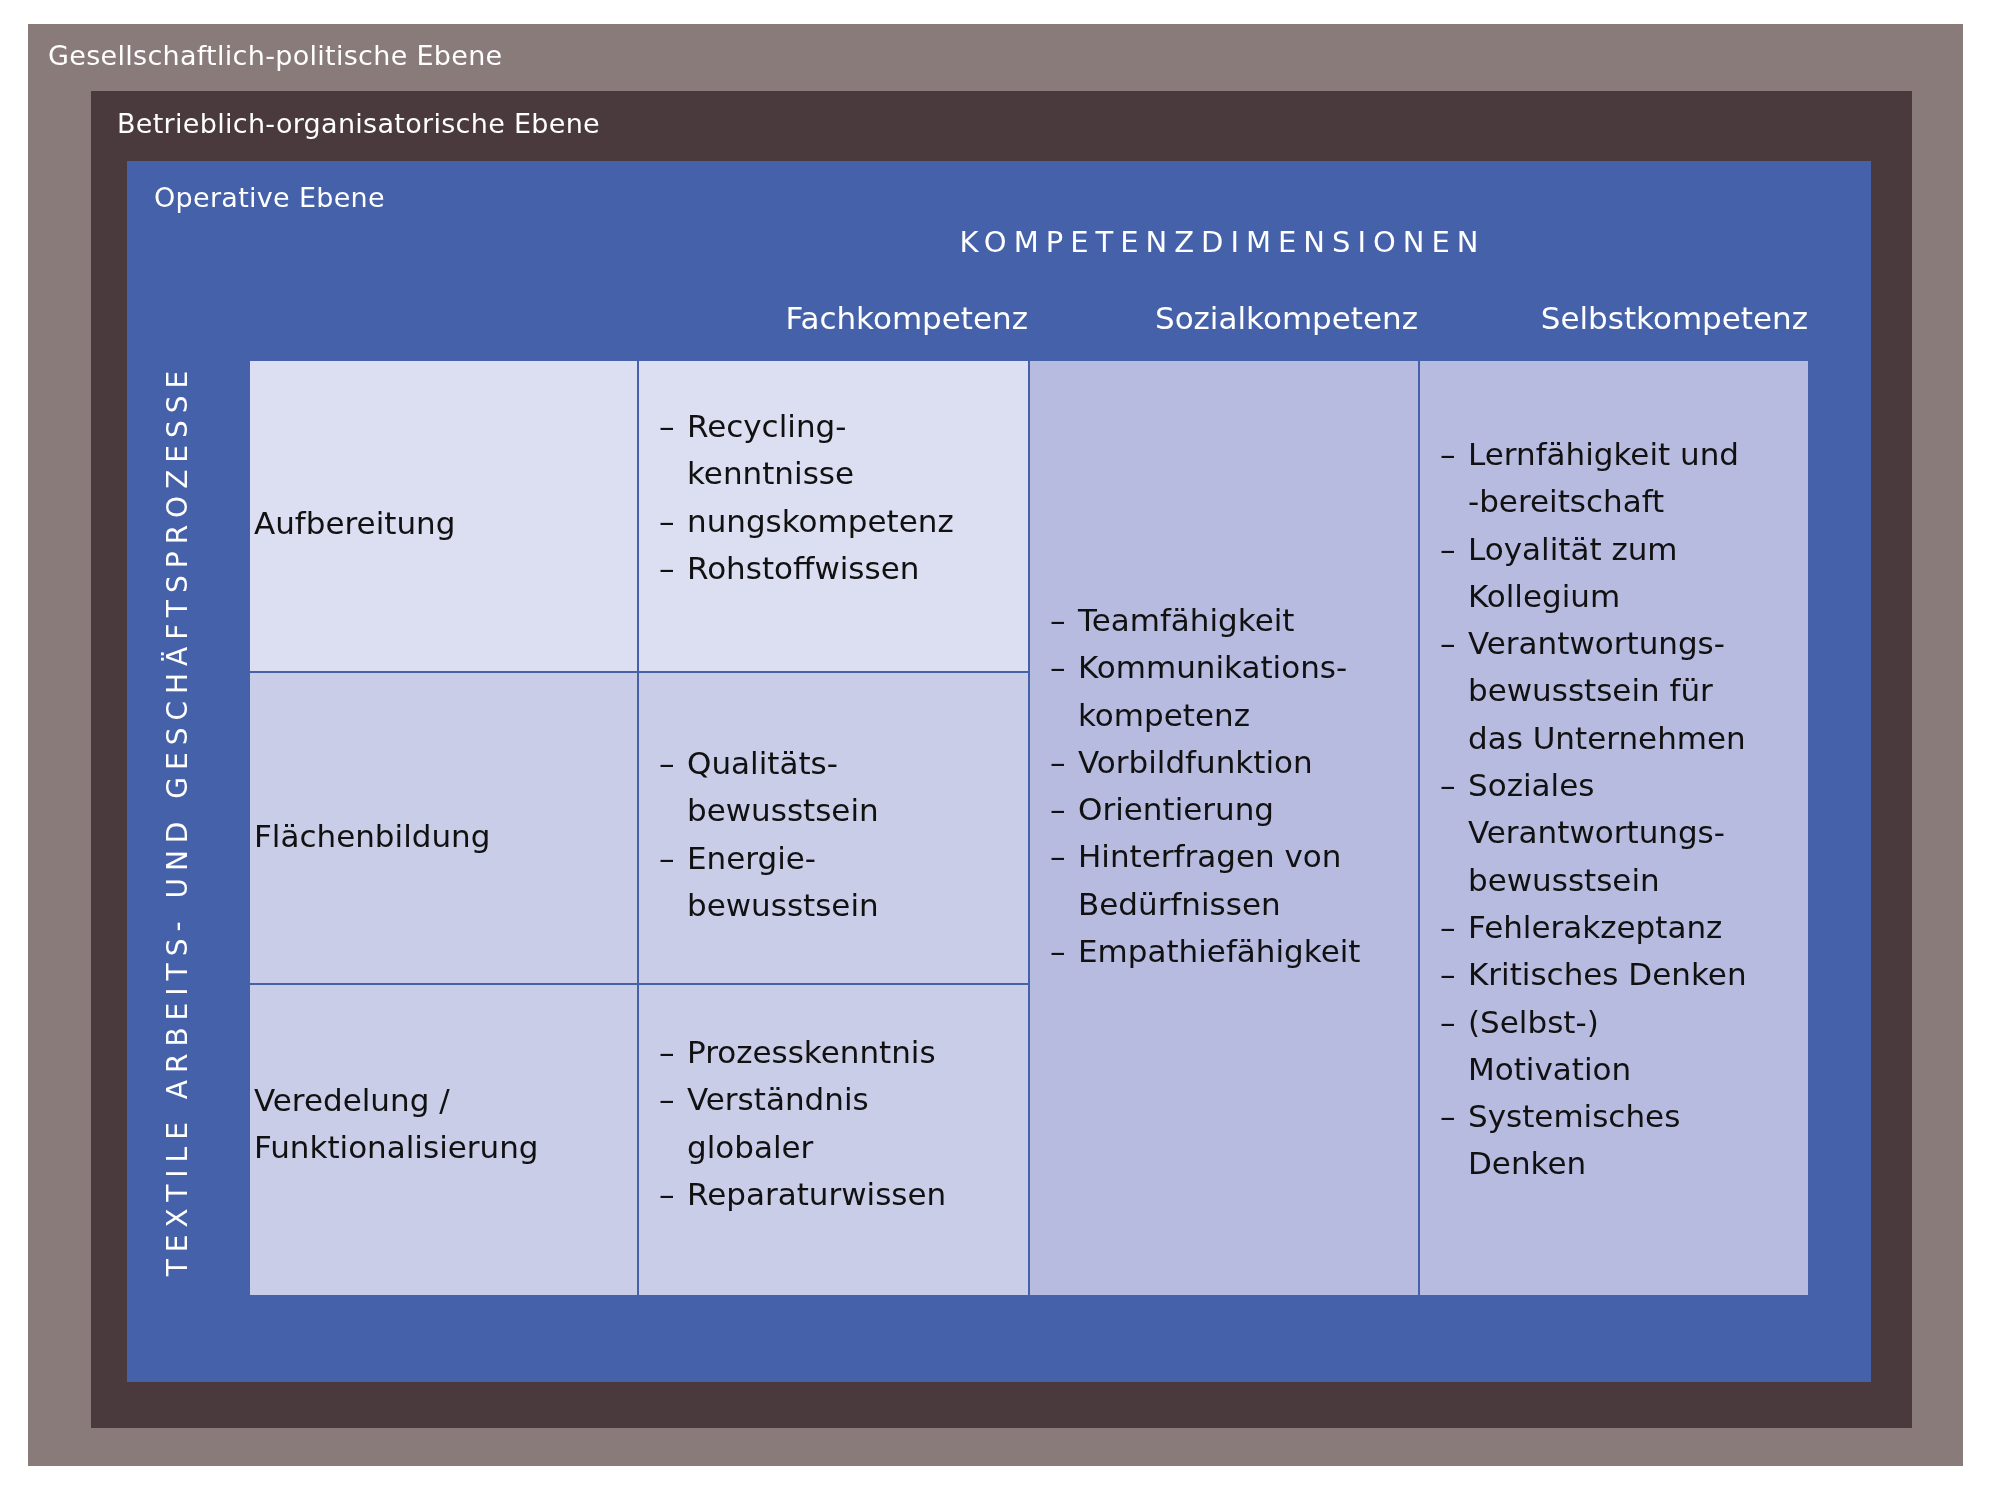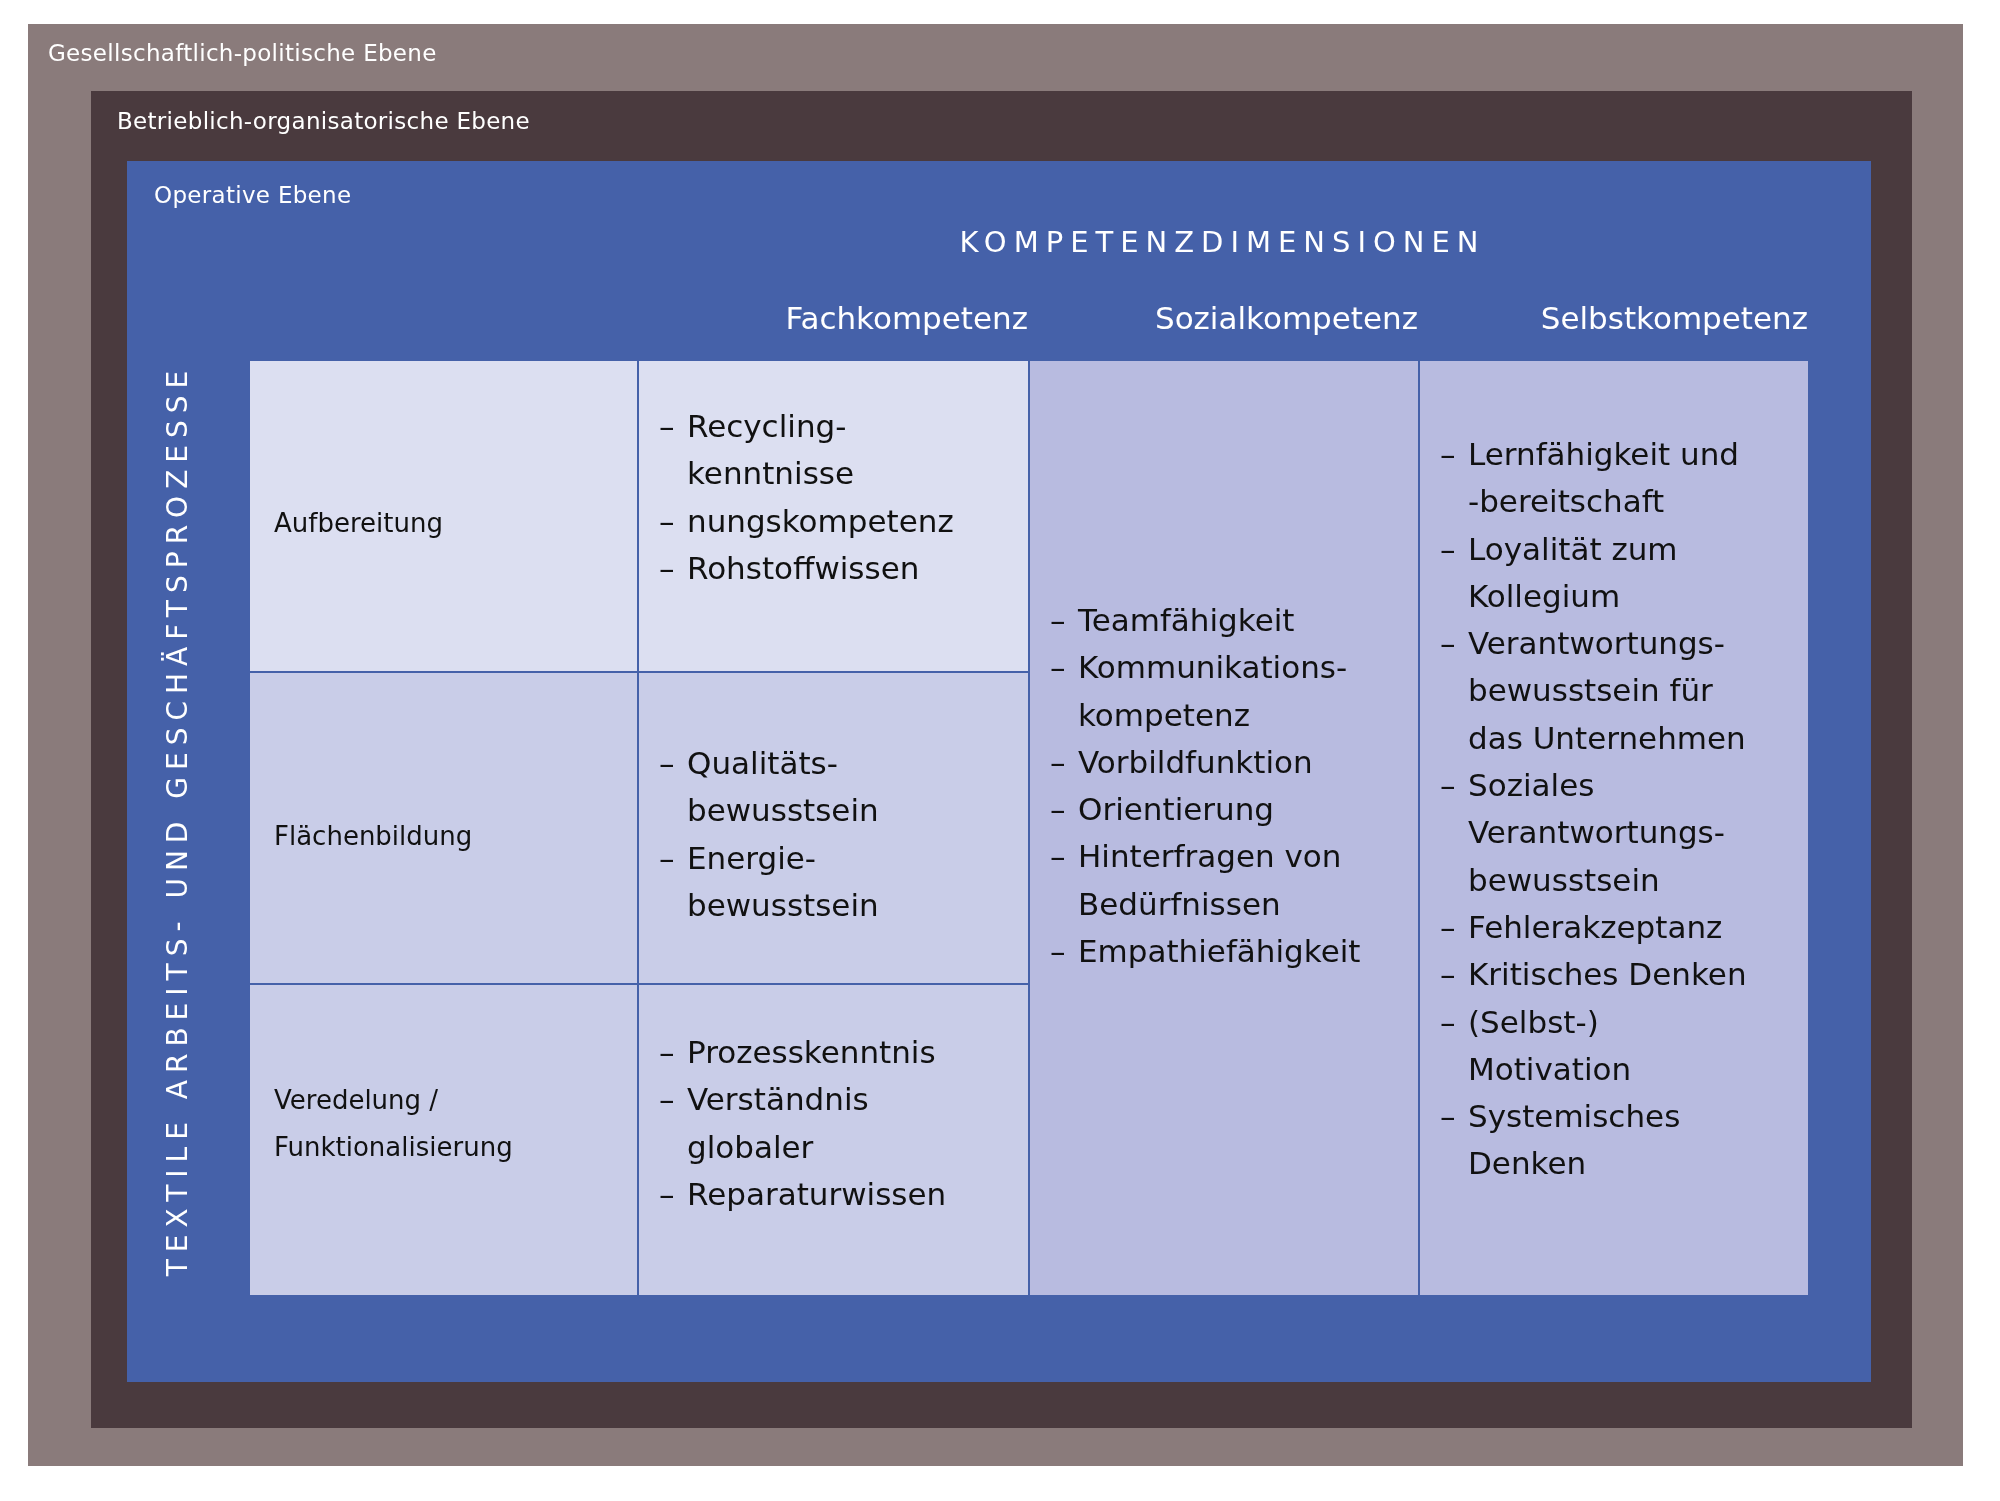--- a/index.html
+++ b/index.html
@@ -2,38 +2,38 @@
 <html><head>
 <meta charset="utf-8">
 <style>
   html, body { margin: 0; padding: 0; background: #ffffff; }
   body { width: 2000px; height: 1501px; position: relative; overflow: hidden;
          font-family: "DejaVu Sans", "Liberation Sans", sans-serif; }
   .frame { position: absolute; box-sizing: border-box; }
   #outer { left: 28px; top: 24px; width: 1935px; height: 1442px; background: #8a7b7b; }
   #middle { left: 91px; top: 91px; width: 1821px; height: 1337px; background: #4a3a3e; }
   #inner { left: 127px; top: 161px; width: 1744px; height: 1221px; background: #4561a9; }
-  .level-label { position: absolute; color: #ffffff; font-size: 23px; line-height: 1; white-space: nowrap; letter-spacing: 0.3px; }
+  .level-label { position: absolute; color: #ffffff; font-size: 27px; line-height: 1; white-space: nowrap; letter-spacing: 0.3px; }
   #outer-label { left: 48px; top: 42px; }
   #middle-label { left: 117px; top: 110px; }
   #inner-label { left: 154px; top: 184px; }
 
   #dimensions-title { position: absolute; left: 637px; width: 1171px; top: 228px; text-align: center;
       color: #ffffff; font-size: 29px; letter-spacing: 7px; line-height: 1; white-space: nowrap; }
   .col-header { position: absolute; top: 303px; text-align: right; color: #ffffff; font-size: 31px; line-height: 1; white-space: nowrap; }
 
   #vertical-label { position: absolute; left: 178px; top: 820px; transform: translate(-50%, -50%) rotate(-90deg);
       color: #ffffff; font-size: 28px; letter-spacing: 7px; white-space: nowrap; line-height: 1; }
 
   .cell { position: absolute; box-sizing: border-box; border: 2px solid #4561a9; }
   .row1 { background: #dcdff1; }
   .row2, .row3 { background: #c9cde8; }
   .spanning { background: #b8bbe0; }
 
-  .row-label { position: absolute; left: 24px; color: #111111; font-size: 26px; line-height: 47px; white-space: nowrap; }
+  .row-label { position: absolute; left: 4px; color: #111111; font-size: 31px; line-height: 47px; white-space: nowrap; }
   .items { position: absolute; left: 20px; margin: 0; padding: 0; list-style: none; color: #111111; font-size: 31px; line-height: 47.3px; }
   .items li { position: relative; padding-left: 28px; white-space: pre; }
   .items li .dash { position: absolute; left: 0; top: 0; }
   .items li .cont { display: block; }
 </style>
 </head>
 <body>
 
 <div class="frame" id="outer"></div>
 <div class="frame" id="middle"></div>

